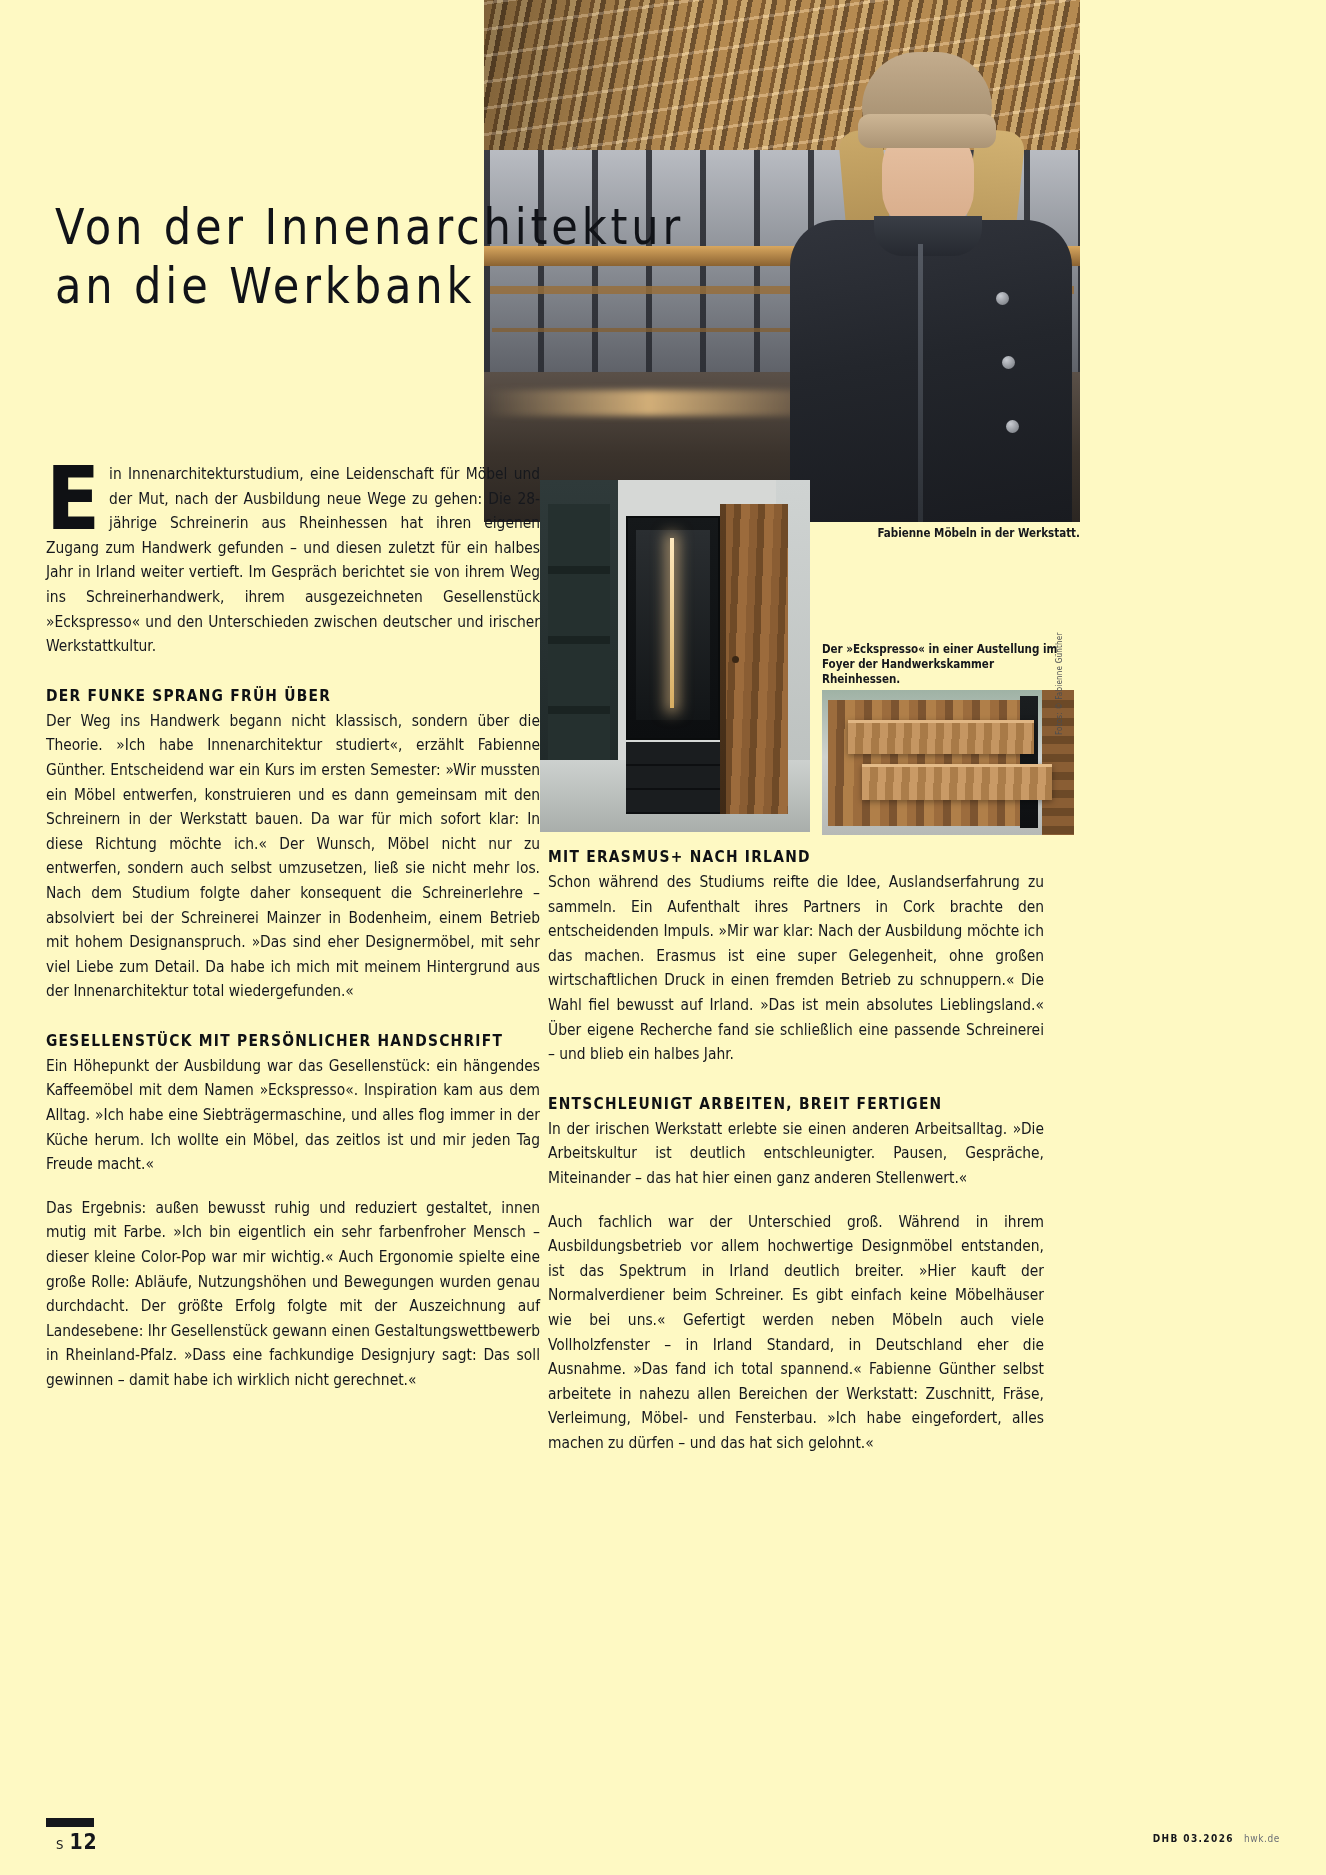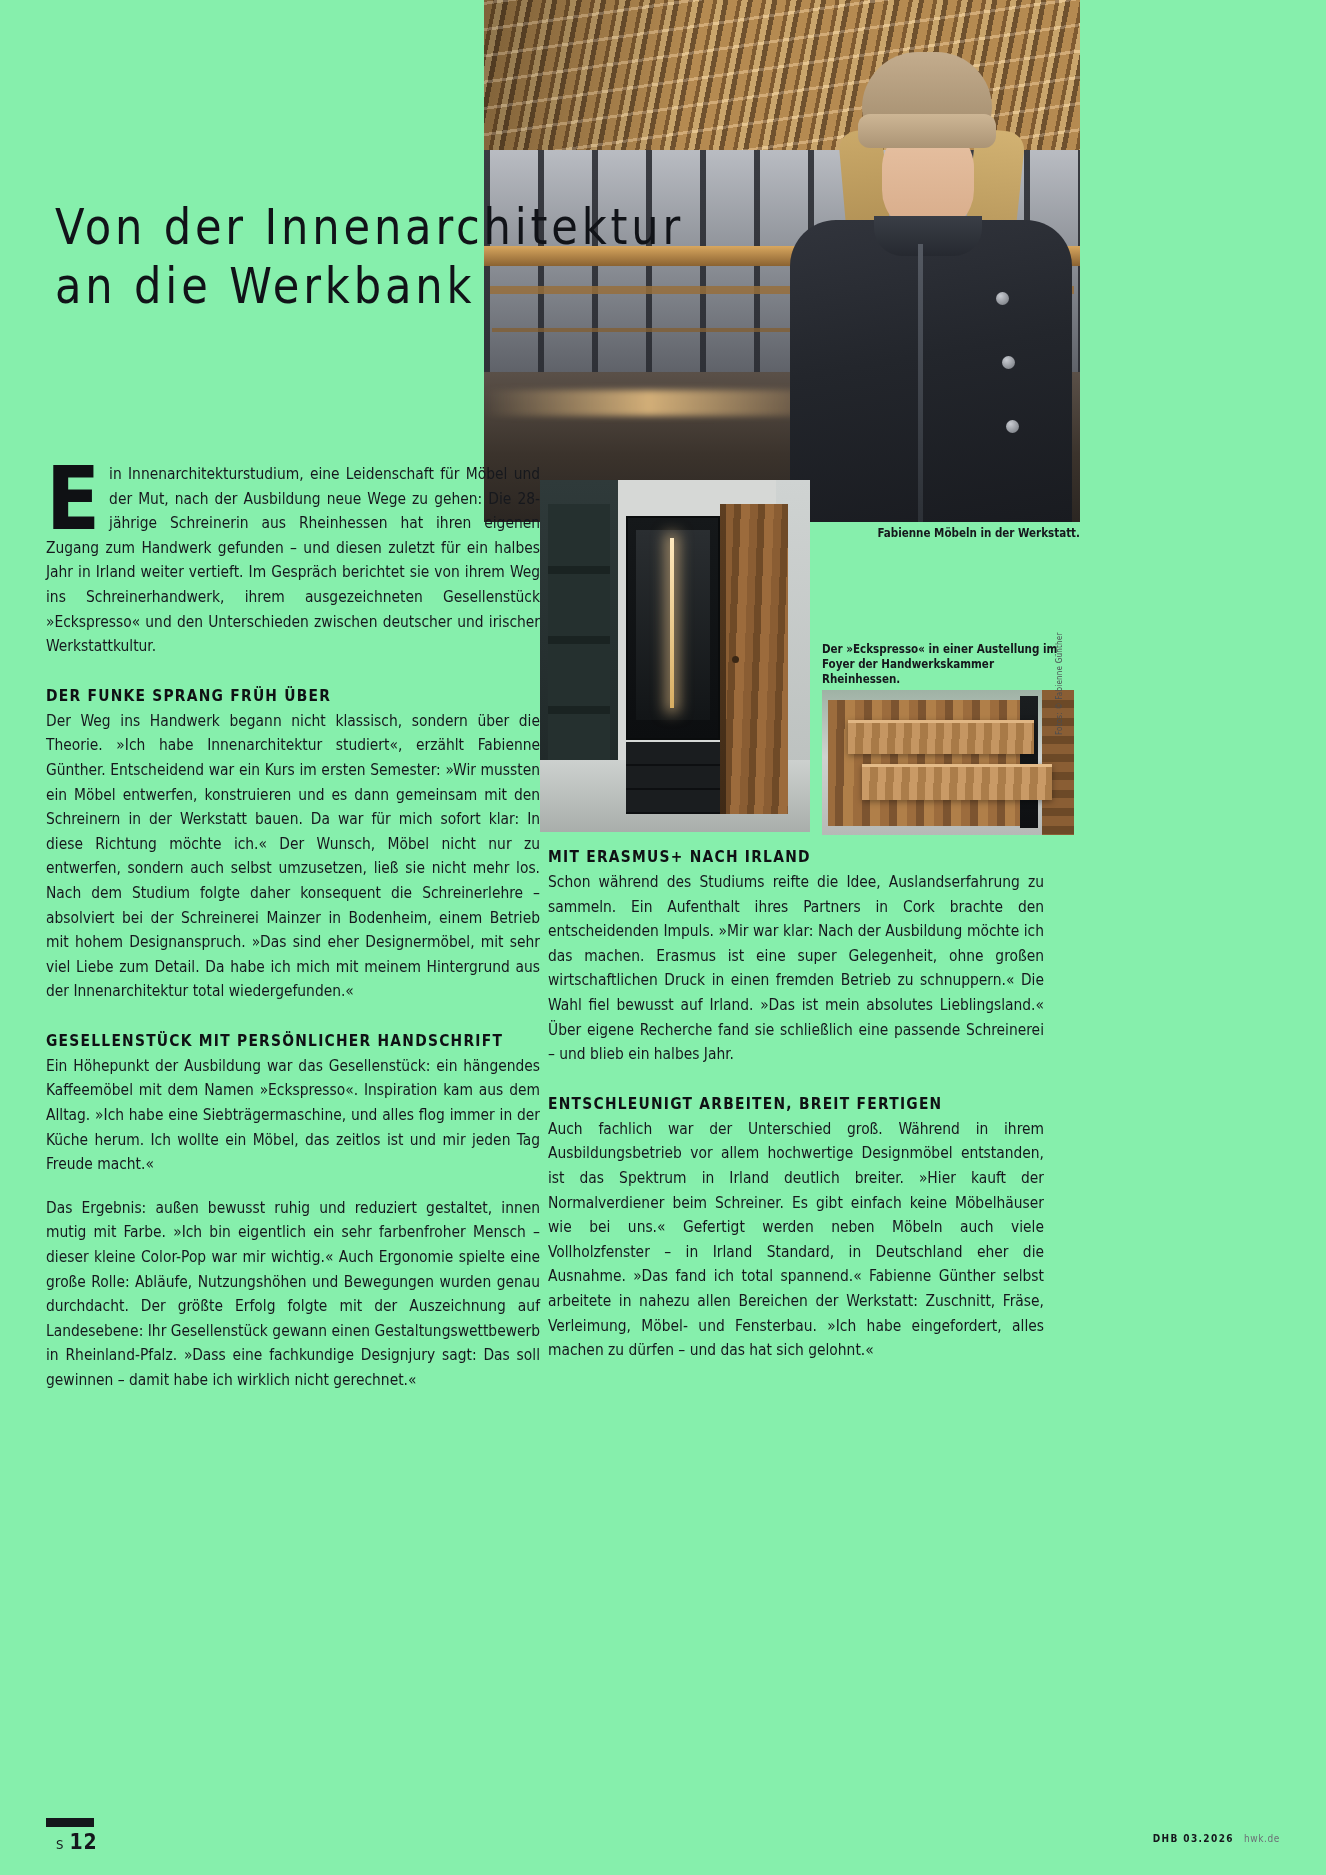--- a/index.html
+++ b/index.html
@@ -2,21 +2,21 @@
 <html><head>
 <meta charset="utf-8">
 <style>
   * { box-sizing: border-box; margin: 0; padding: 0; }
   html, body {
     width: 1326px; height: 1875px;
     background: #ffffff;
     font-family: "Liberation Sans", sans-serif;
     overflow: hidden;
   }
-  .page { position: relative; width: 1326px; height: 1875px; background: #86efac; }
+  .page { position: relative; width: 1326px; height: 1875px; background: #fef9c3; }
 
   
   .hero-photo {
     position: absolute; left: 484px; top: 0; width: 596px; height: 522px;
     overflow: hidden; background: #6d6257;
   }
   .hero-ceiling {
     position: absolute; left: 0; top: 0; width: 100%; height: 210px;
     background:
       linear-gradient(100deg, rgba(0,0,0,.30) 0%, rgba(0,0,0,0) 35%),
@@ -281,20 +281,21 @@
     <h2 class="sect">GESELLENSTÜCK MIT PERSÖNLICHER HANDSCHRIFT</h2>
     <p>Ein Höhepunkt der Ausbildung war das Gesellenstück: ein hängendes Kaffeemöbel mit dem Namen »Eckspresso«. Inspiration kam aus dem Alltag. »Ich habe eine Siebträgermaschine, und alles flog immer in der Küche herum. Ich wollte ein Möbel, das zeitlos ist und mir jeden Tag Freude macht.«</p>
     <p>Das Ergebnis: außen bewusst ruhig und reduziert gestaltet, innen mutig mit Farbe. »Ich bin eigentlich ein sehr farbenfroher Mensch – dieser kleine Color-Pop war mir wichtig.« Auch Ergonomie spielte eine große Rolle: Abläufe, Nutzungshöhen und Bewegungen wurden genau durchdacht. Der größte Erfolg folgte mit der Auszeichnung auf Landesebene: Ihr Gesellenstück gewann einen Gestaltungswettbewerb in Rheinland-Pfalz. »Dass eine fachkundige Designjury sagt: Das soll gewinnen – damit habe ich wirklich nicht gerechnet.«</p>
   </div>
 
   <div class="col col-right">
     <h2 class="sect first">MIT ERASMUS+ NACH IRLAND</h2>
     <p>Schon während des Studiums reifte die Idee, Auslandserfahrung zu sammeln. Ein Aufenthalt ihres Partners in Cork brachte den entscheidenden Impuls. »Mir war klar: Nach der Ausbildung möchte ich das machen. Erasmus ist eine super Gelegenheit, ohne großen wirtschaftlichen Druck in einen fremden Betrieb zu schnuppern.« Die Wahl fiel bewusst auf Irland. »Das ist mein absolutes Lieblingsland.« Über eigene Recherche fand sie schließlich eine passende Schreinerei – und blieb ein halbes Jahr.</p>
 
     <h2 class="sect">ENTSCHLEUNIGT ARBEITEN, BREIT FERTIGEN</h2>
+    <p>In der irischen Werkstatt erlebte sie einen anderen Arbeitsalltag. »Die Arbeitskultur ist deutlich entschleunigter. Pausen, Gespräche, Miteinander – das hat hier einen ganz anderen Stellenwert.«</p>
     <p>Auch fachlich war der Unterschied groß. Während in ihrem Ausbildungsbetrieb vor allem hochwertige Designmöbel entstanden, ist das Spektrum in Irland deutlich breiter. »Hier kauft der Normalverdiener beim Schreiner. Es gibt einfach keine Möbelhäuser wie bei uns.« Gefertigt werden neben Möbeln auch viele Vollholzfenster – in Irland Standard, in Deutschland eher die Ausnahme. »Das fand ich total spannend.« Fabienne Günther selbst arbeitete in nahezu allen Bereichen der Werkstatt: Zuschnitt, Fräse, Verleimung, Möbel- und Fensterbau. »Ich habe eingefordert, alles machen zu dürfen – und das hat sich gelohnt.«</p>
   </div>
 
   <div class="footer-rule"></div>
   <div class="footer-left">
     <span class="s">S</span><span class="num">12</span>
   </div>
   <div class="footer-right">
     <span>DHB 03.2026</span><span class="hwk">hwk.de</span>
   </div>

